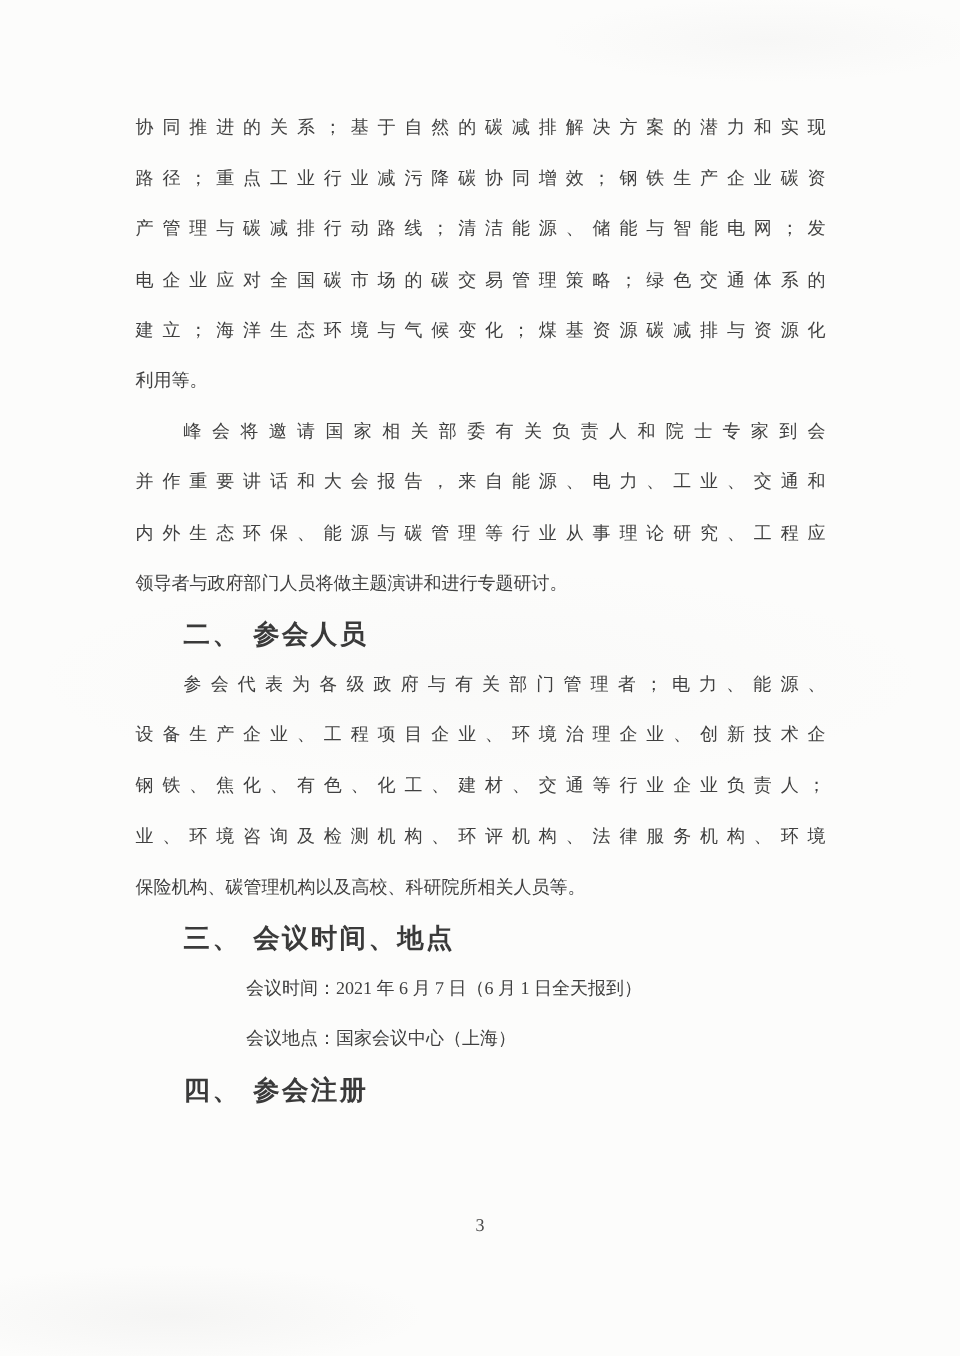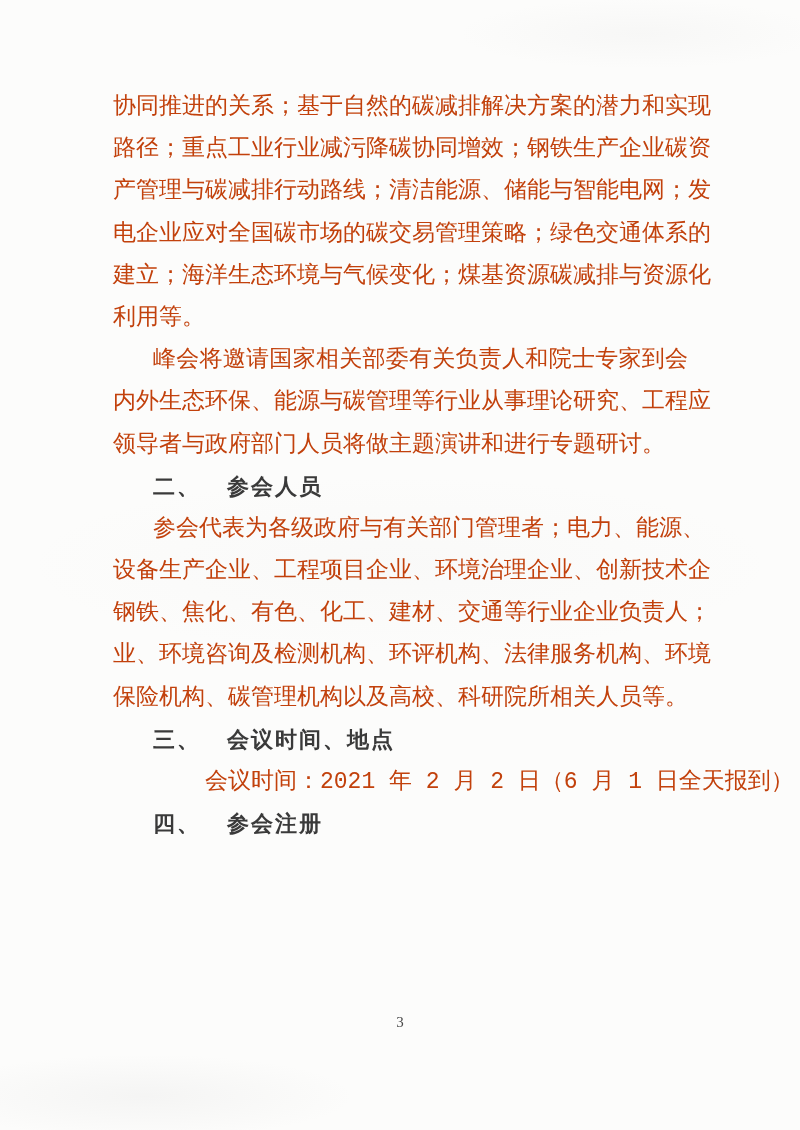--- a/index.html
+++ b/index.html
@@ -20,23 +20,23 @@
   }
   .doc {
     position: absolute;
     left: 113px;
     top: 86px;
     width: 575px;
   }
   .line {
     height: 42.2px;
     line-height: 42.2px;
-    font-size: 23px;
-    color: #c2410c;
-    font-family: Liberation Mono, monospace;
+    font-size: 15px;
+    color: #404040;
+    font-family: Liberation Serif, serif;
     text-align: justify;
     text-align-last: justify;
     text-justify: inter-character;
     white-space: nowrap;
   }
   .line.left {
     text-align: center;
     text-align-last: left;
   }
   .line.indent {
@@ -51,21 +51,21 @@
     font-size: 22px;
     color: #3a3a3a;
     text-align: left;
     text-align-last: left;
     white-space: nowrap;
   }
   .heading .num {
     letter-spacing: 2px;
   }
   .heading .title {
-    margin-left: 26px;
+    margin-left: 10px;
     letter-spacing: 2px;
   }
   .line.detail {
     padding-left: 92px;
     text-align: left;
     text-align-last: left;
   }
   .page-number {
     position: absolute;
     left: 0;
@@ -83,38 +83,40 @@
 <div class="doc">
 
   <div class="line">协同推进的关系；基于自然的碳减排解决方案的潜力和实现</div>
   <div class="line">路径；重点工业行业减污降碳协同增效；钢铁生产企业碳资</div>
   <div class="line">产管理与碳减排行动路线；清洁能源、储能与智能电网；发</div>
   <div class="line">电企业应对全国碳市场的碳交易管理策略；绿色交通体系的</div>
   <div class="line">建立；海洋生态环境与气候变化；煤基资源碳减排与资源化</div>
   <div class="line left">利用等。</div>
 
   <div class="line indent">峰会将邀请国家相关部委有关负责人和院士专家到会</div>
+  <div class="line">并作重要讲话和大会报告，来自能源、电力、工业、交通和</div>
   <div class="line">内外生态环保、能源与碳管理等行业从事理论研究、工程应</div>
   <div class="line left">领导者与政府部门人员将做主题演讲和进行专题研讨。</div>
 
   <div class="heading">
     <span class="num">二、</span><span class="title">参会人员</span>
   </div>
 
   <div class="line indent">参会代表为各级政府与有关部门管理者；电力、能源、</div>
   <div class="line">设备生产企业、工程项目企业、环境治理企业、创新技术企</div>
   <div class="line">钢铁、焦化、有色、化工、建材、交通等行业企业负责人；</div>
   <div class="line">业、环境咨询及检测机构、环评机构、法律服务机构、环境</div>
   <div class="line left">保险机构、碳管理机构以及高校、科研院所相关人员等。</div>
 
   <div class="heading">
     <span class="num">三、</span><span class="title">会议时间、地点</span>
   </div>
 
-  <div class="line detail">会议时间：2021 年 2 月 2 日（6 月 1 日全天报到）</div>
+  <div class="line detail">会议时间：2021 年 6 月 7 日（6 月 1 日全天报到）</div>
+  <div class="line detail">会议地点：国家会议中心（上海）</div>
 
   <div class="heading">
     <span class="num">四、</span><span class="title">参会注册</span>
   </div>
 
 </div>
 
 <div class="page-number">3</div>
 
 </body></html>

